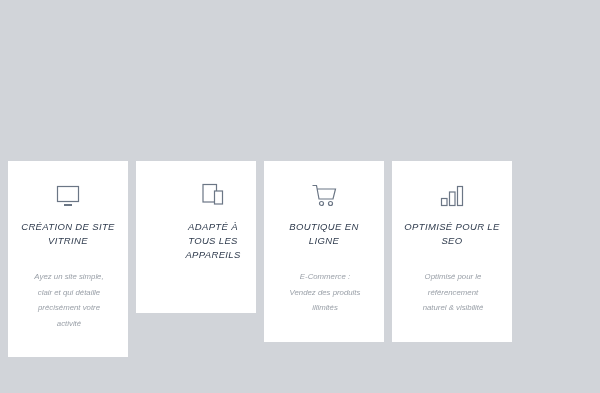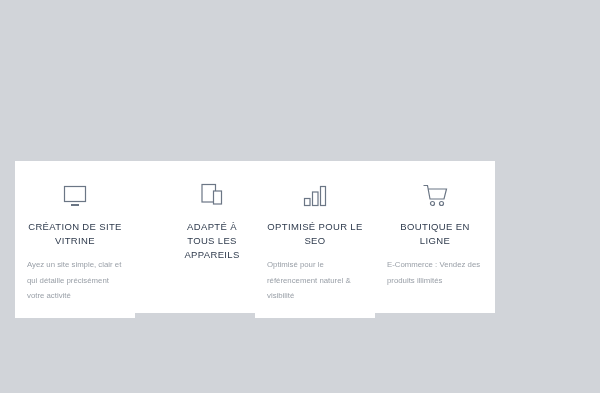--- a/index.html
+++ b/index.html
@@ -16,25 +16,27 @@
 
   #page {
     position: relative;
     width: 600px;
     height: 393px;
     background: #d1d4d9;
   }
 
   #features-row {
     position: absolute;
-    left: 15px;
+    left: 8px;
     top: 161px;
     width: 512px;
     display: flex;
     align-items: flex-start;
+    gap: 8px;
+    font-style: italic;
   }
 
   .feature-card {
     width: 120px;
     background: #ffffff;
     box-sizing: border-box;
     padding: 17px 10px 14px 10px;
     display: flex;
     flex-direction: column;
     align-items: stretch;
@@ -61,25 +63,25 @@
     font-size: 9.5px;
     line-height: 14px;
     letter-spacing: 0.35px;
     color: #2f3b4d;
     font-weight: 400;
     margin: 0 0 9px 0;
     text-transform: uppercase;
   }
 
   .card-desc {
-    text-align: left;
+    text-align: center;
     font-size: 7.8px;
     line-height: 15.5px;
     color: #9aa0a8;
-    margin: 0;
+    margin: 12px;
     padding-left: 2px;
   }
 </style>
 </head>
 <body>
 
 <div id="page">
 
   <div id="features-row">
 
@@ -97,38 +99,38 @@
     <div class="feature-card card-2">
       <div class="icon-wrap">
         <svg width="26" height="26" viewBox="0 0 26 26" fill="none" stroke="#6b7685" stroke-width="1.2">
           <rect x="3" y="2.5" width="13.5" height="17.5" fill="#ffffff"></rect>
           <rect x="14.5" y="9" width="8" height="13" fill="#ffffff"></rect>
         </svg>
       </div>
       <div class="card-title">ADAPTÉ À TOUS LES APPAREILS</div>
     </div>
 
+    <div class="feature-card card-3">
+      <div class="icon-wrap">
+        <svg width="27" height="25" viewBox="0 0 27 25" fill="none" stroke="#6b7685" stroke-width="1.2">
+          <polyline points="1.5,2.5 5.5,2.5 8,16 22,16 24.5,6 6.5,6" stroke-linejoin="miter"></polyline>
+          <circle cx="10.5" cy="20.5" r="2"></circle>
+          <circle cx="19.5" cy="20.5" r="2"></circle>
+        </svg>
+      </div>
+      <div class="card-title">BOUTIQUE EN LIGNE</div>
+      <div class="card-desc">E-Commerce : Vendez des produits illimités</div>
+    </div>
+
     <div class="feature-card card-4">
       <div class="icon-wrap">
         <svg width="26" height="24" viewBox="0 0 26 24" fill="none" stroke="#6b7685" stroke-width="1.2">
           <rect x="2.5" y="14.5" width="5.5" height="7"></rect>
           <rect x="10.5" y="8" width="5.5" height="13.5"></rect>
           <rect x="18.5" y="2.5" width="5" height="19"></rect>
         </svg>
       </div>
       <div class="card-title">OPTIMISÉ POUR LE SEO</div>
       <div class="card-desc">Optimisé pour le référencement naturel &amp; visibilité</div>
     </div>
 
-    <div class="feature-card card-3">
-      <div class="icon-wrap">
-        <svg width="27" height="25" viewBox="0 0 27 25" fill="none" stroke="#6b7685" stroke-width="1.2">
-          <polyline points="1.5,2.5 5.5,2.5 8,16 22,16 24.5,6 6.5,6" stroke-linejoin="miter"></polyline>
-          <circle cx="10.5" cy="20.5" r="2"></circle>
-          <circle cx="19.5" cy="20.5" r="2"></circle>
-        </svg>
-      </div>
-      <div class="card-title">BOUTIQUE EN LIGNE</div>
-      <div class="card-desc">E-Commerce : Vendez des produits illimités</div>
-    </div>
-
   </div>
 </div>
 
 </body></html>

